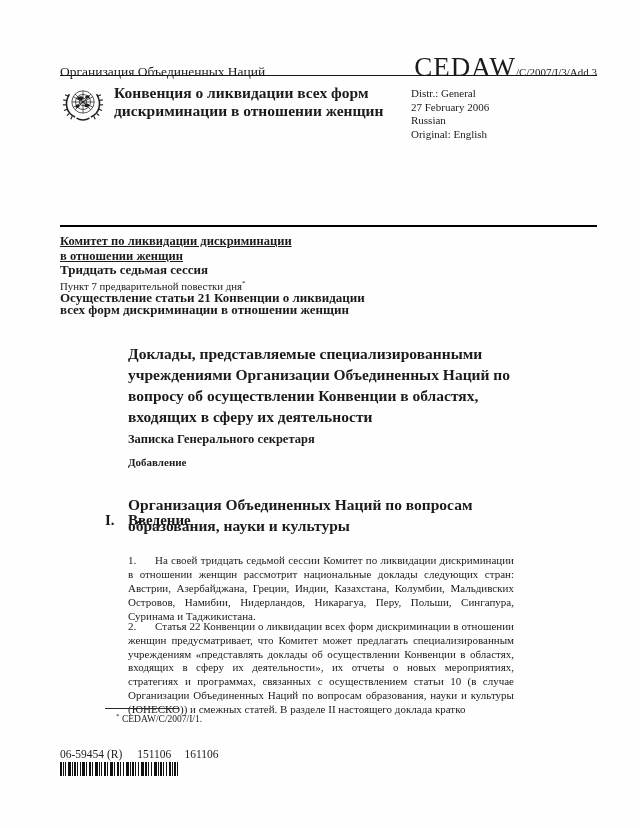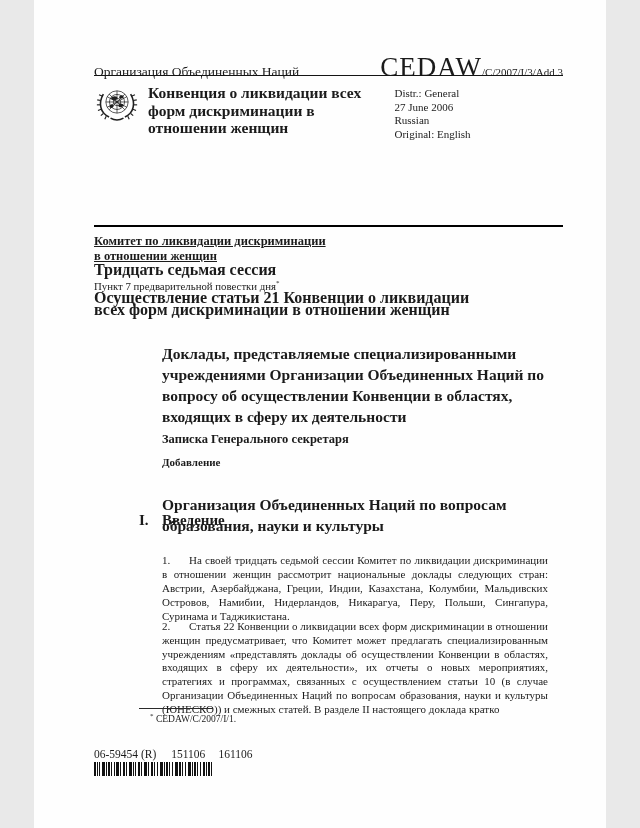--- a/index.html
+++ b/index.html
@@ -1,19 +1,19 @@
 <!DOCTYPE html>
 <html lang="ru"><head>
 <meta charset="utf-8">
 <title>CEDAW/C/2007/I/3/Add.3</title>
 <style>
   html,body{margin:0;padding:0;background:#e9e9e9;}
   .page{
     position:relative;
-    width:572px;height:828px;
+    width:640px;height:828px;
     margin:0 auto;
     background:#fefefe;
     font-family:"Liberation Serif","DejaVu Serif",serif;
     color:#1b1b1b;
     overflow:hidden;
   }
   
   .org-row{position:absolute;left:60px;right:43px;top:52px;display:flex;align-items:baseline;}
   .org-name{font-size:13.5px;}
   .symbol{margin-left:auto;white-space:nowrap;}
@@ -23,21 +23,21 @@
   .masthead{position:absolute;left:60px;right:43px;top:84px;display:flex;}
   .emblem{width:46px;height:42px;flex:0 0 46px;margin-top:2px;}
   .conv-title{font-weight:bold;font-size:15.5px;line-height:1.13;width:272px;margin-left:8px;}
   .distr-block{margin-left:auto;width:186px;font-size:11px;line-height:13.5px;padding-top:3px;}
   
   .section-rule{position:absolute;left:60px;right:43px;top:225px;border-top:2.5px solid #000;}
   
   .committee{position:absolute;left:60px;top:234px;}
   .c-big{font-weight:bold;font-size:12.5px;line-height:15px;text-decoration:underline;}
   .c-small{font-size:10.8px;line-height:12.5px;}
-  .c-small-b{font-weight:bold;font-size:16px;line-height:12.5px;}
+  .c-small-b{font-weight:bold;font-size:13px;line-height:12.5px;}
   .c-small sup{font-size:7px;}
   
   .doc-title{position:absolute;left:128px;top:343px;width:400px;font-weight:bold;font-size:15.5px;line-height:21px;}
   .subtitle{position:absolute;left:128px;top:432px;font-weight:bold;font-size:12.5px;}
   .addendum{position:absolute;left:128px;top:456px;font-weight:bold;font-size:11px;}
   .agency{position:absolute;left:128px;top:495px;width:400px;font-weight:bold;font-size:15.5px;line-height:20.5px;}
   .section-heading{position:absolute;left:105px;top:512px;display:flex;font-weight:bold;font-size:15px;}
   .sec-num{width:23px;flex:0 0 23px;}
   
   .para{position:absolute;left:128px;width:386px;font-size:11px;text-align:justify;}
@@ -102,21 +102,21 @@
         <line x1="54.5" y1="19" x2="59.5" y2="18"></line>
         <line x1="55" y1="25" x2="60" y2="25"></line>
         <line x1="54" y1="31" x2="58.5" y2="33"></line>
         <line x1="51" y1="37" x2="54.5" y2="40"></line>
         <line x1="47" y1="41" x2="49" y2="45"></line>
       </g>
     </svg>
     <div class="conv-title">Конвенция о ликвидации всех форм дискриминации в отношении женщин</div>
     <div class="distr-block">
       <div>Distr.: General</div>
-      <div>27 June 2006</div>
+      <div>27 February 2006</div>
       <div>Russian</div>
       <div>Original: English</div>
     </div>
   </div>
 
   <div class="section-rule"></div>
 
   <div class="committee">
     <div class="c-big">Комитет по ликвидации дискриминации</div>
     <div class="c-big">в отношении женщин</div>

